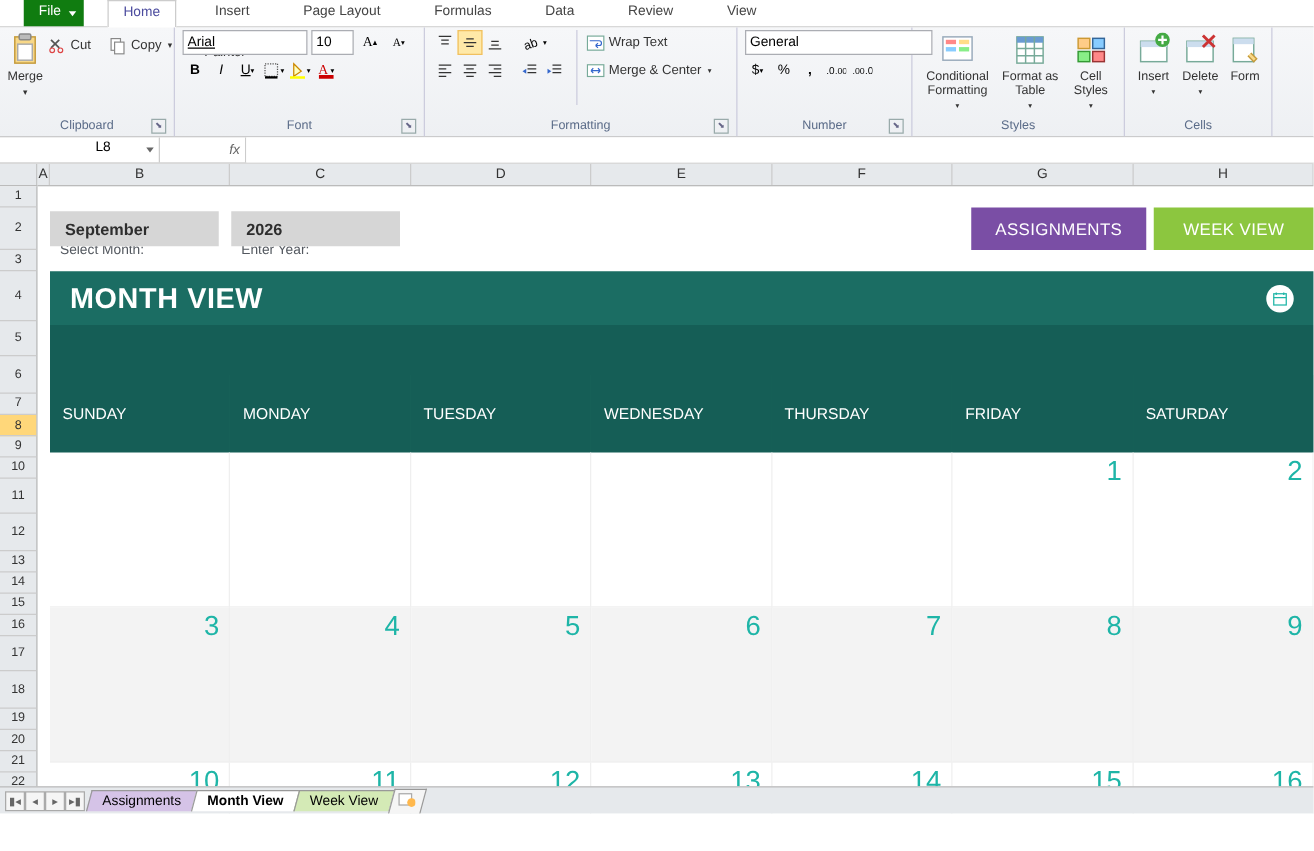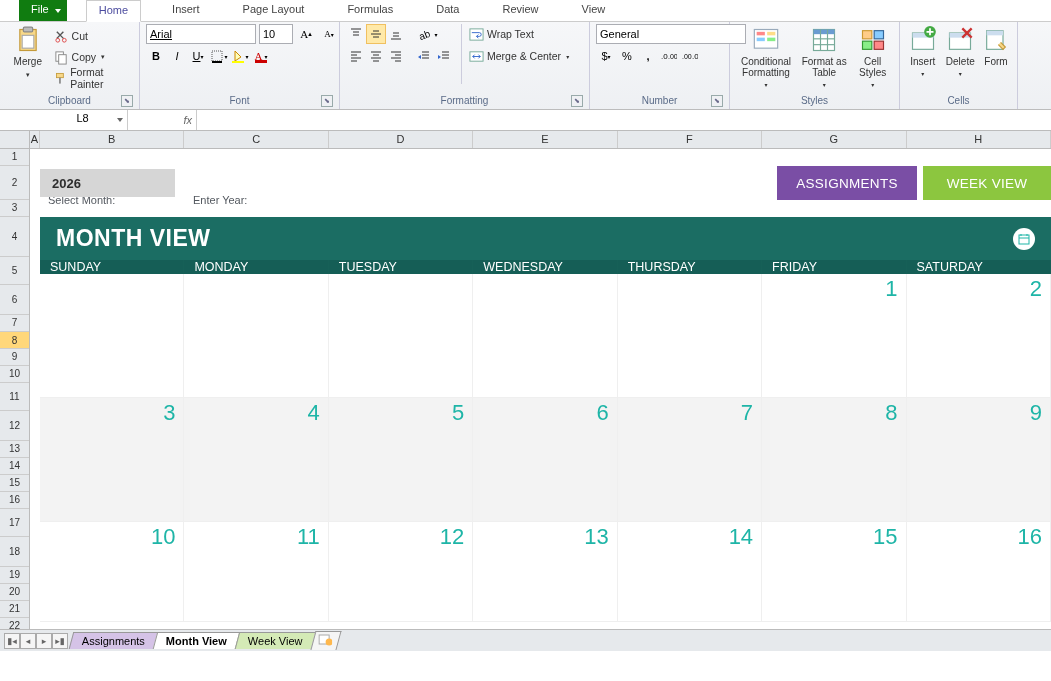--- a/index.html
+++ b/index.html
@@ -54,21 +54,21 @@
 .pickrow { display: flex; height: 34px; align-items: center; }
 .pick { background: #d6d6d6; height: 28px; display: flex; align-items: center; padding-left: 12px; font-weight: bold; font-size: 13px; color: #2e2e2e; }
 .navbtn { height: 34px; display: flex; align-items: center; justify-content: center; color: #fff; font-size: 13.5px; font-weight: 500; letter-spacing: 0.3px; }
 .nav-assign { background: #7a4ea5; }
 .nav-week { background: #8cc63f; }
 
 .mv-title { background: #1b6d63; color: #fff; font-size: 23px; font-weight: bold; letter-spacing: 0.5px; padding: 8px 16px; display: flex; align-items: center; justify-content: space-between; }
 .mv-title .roundic { width: 22px; height: 22px; border-radius: 50%; background: #fff; display: flex; align-items: center; justify-content: center; color: #1eb5a7; font-size: 12px; }
 
 .dayheads { display: flex; background: #155e56; }
-.dayheads div { color: #fff; font-size: 12.5px; padding: 0 10px; flex: 1; border-right: 1px solid #1b6d6322; }
+.dayheads div { color: #fff; font-size: 12.5px; padding: 24px 10px; flex: 1; border-right: 1px solid #1b6d6322; margin-top: 40px; }
 
 .calrow { display: flex; }
 .calcell { flex: 1; border-right: 1px solid #efefef; border-bottom: 1px solid #efefef; position: relative; }
 .calcell.alt { background: #f3f3f3; }
 .calcell .num { position: absolute; top: 2px; right: 8px; font-size: 22px; color: #1eb5a7; font-weight: 400; font-family: Arial; }
 
 
 .sheetbar { position: absolute; bottom: 0; left: 0; right: 0; height: 22px; background: #e6e9ec; border-top: 1px solid #bbb; display: flex; align-items: center; }
 .navarrows { display: flex; padding: 0 4px; gap: 0; }
 .navarrows div { width: 16px; height: 16px; border: 1px solid #aaa; background: #f5f5f5; font-size: 9px; text-align: center; line-height: 14px; color: #666; }
@@ -103,21 +103,21 @@
     <div class="group-body">
       <div class="big-btn">
         <svg class="ic" viewBox="0 0 24 24">
             <rect x="5" y="3" width="14" height="18" fill="#f8d888" stroke="#c49a3a"></rect>
             <rect x="8" y="1" width="8" height="4" rx="1" fill="#bbb" stroke="#888"></rect>
             <rect x="7" y="8" width="10" height="11" fill="#fff" stroke="#aaa"></rect>
           </svg>
         <span>Merge</span>
           <span style="font-size:7px">▾</span>
       </div>
-      <div style="display:flex;flex-direction:column;gap:1px;padding-top:2px">
+      <div style="display:flex;flex-direction:row;gap:14px;padding-top:2px">
         <div class="small-row">
             <svg class="ic" viewBox="0 0 16 16">
               <path d="M3 3 L10 10 M10 3 L3 10" stroke="#555" stroke-width="1.5"></path>
               <circle cx="4" cy="12" r="2" fill="none" stroke="#d44"></circle>
               <circle cx="11" cy="12" r="2" fill="none" stroke="#d44"></circle>
             </svg>
             <span>Cut</span>
           </div>
         <div class="small-row">
             <svg class="ic" viewBox="0 0 16 16">
@@ -135,21 +135,21 @@
             <span>Format Painter</span>
           </div>
       </div>
     </div>
     <div class="group-label"><span>Clipboard</span><span class="launcher">⬊</span></div>
   </div>
 
   <div class="group" style="width:200px">
     <div class="group-body" style="flex-direction:column;gap:2px;width:100%">
       <div style="display:flex;gap:3px;align-items:center">
-        <input class="sel" style="width: 110px; text-decoration: underline;" value="Arial">
+        <input class="sel" style="width: 100px; text-decoration: underline;" value="Arial">
         <input class="sel" style="width: 34px;" value="10">
         <div class="btn-s" style="font-family:serif">A<sup style="font-size:7px">▴</sup></div>
         <div class="btn-s" style="font-family:serif;font-size:9px">A<sup style="font-size:6px">▾</sup></div>
       </div>
       <div style="display:flex;gap:1px;align-items:center">
         <div class="btn-s">
             <b>B</b>
           </div>
         <div class="btn-s">
             <i>I</i>
@@ -431,20 +431,21 @@
   </div>
 
   <div class="cells">
     <div class="labelrow">
       <div class="cA"></div>
       <div class="cB">Select Month:</div>
       <div class="cC">Enter Year:</div>
     </div>
     <div class="pickrow">
       <div class="cA"></div>
+      <div class="pick cB" style="width:135px;margin-right:10px">September</div>
       <div class="pick cC" style="width:135px">2026</div>
       <div style="flex:1"></div>
       <div class="navbtn nav-assign" style="width:140px;margin-right:6px">ASSIGNMENTS</div>
       <div class="navbtn nav-week" style="width:128px">WEEK VIEW</div>
     </div>
     <div style="height:17px"></div>
 
     <div style="margin-left:10px">
       <div class="mv-title">
         <span>MONTH VIEW</span>

